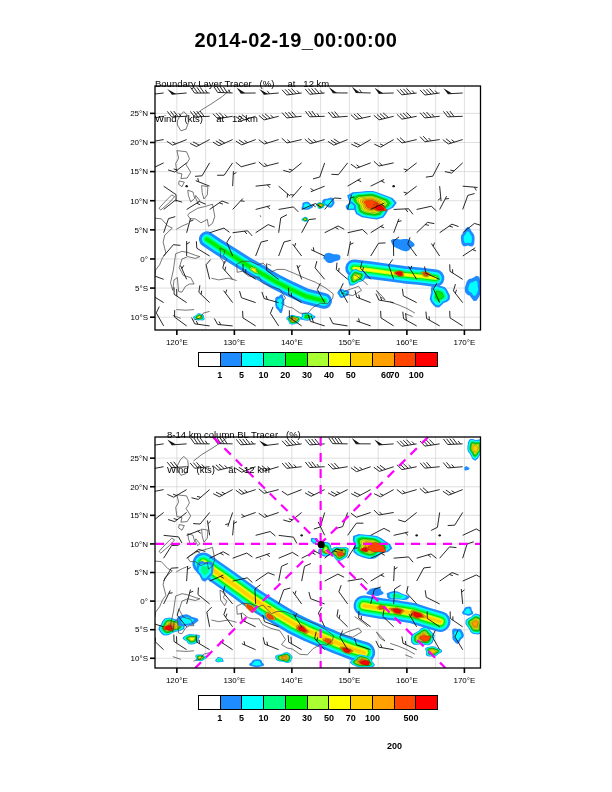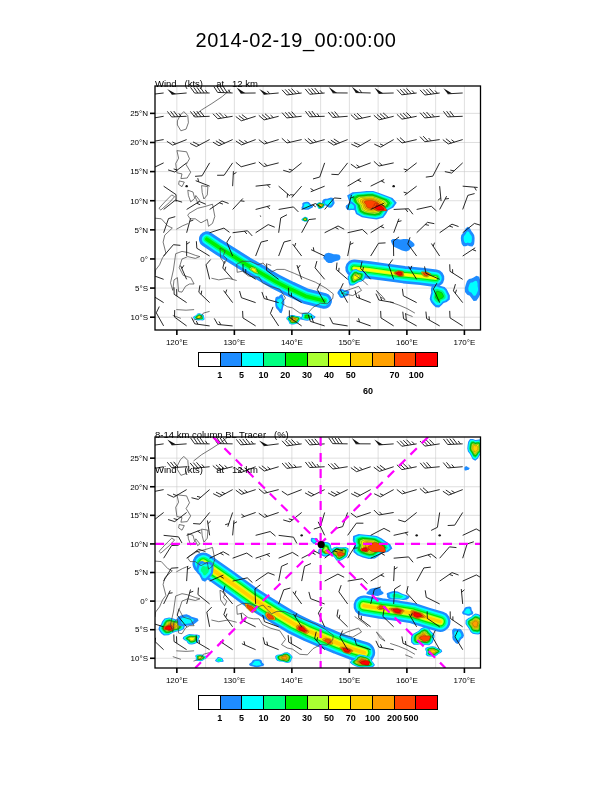--- a/index.html
+++ b/index.html
@@ -1,21 +1,21 @@
 <!DOCTYPE html>
 <html><head>
 <meta charset="utf-8">
 <style>
   html,body{margin:0;padding:0;background:#ffffff;}
   body{width:612px;height:792px;position:relative;font-family:"Liberation Sans",sans-serif;color:#000;overflow:hidden;}
   #charts{position:absolute;left:0;top:0;}
-  .title{position:absolute;top:29px;left:0;width:592px;text-align:center;font-size:20px;letter-spacing:0.5px;}
+  .title{position:absolute;top:29px;left:0;width:592px;text-align:center;font-size:20px;letter-spacing:0.5px;font-weight:bold;}
   .sub{position:absolute;left:155px;font-size:9.5px;line-height:11.5px;white-space:pre;}
   #sub-top{top:55px;}
-  #sub-bottom{top:406px;}
+  #sub-bottom{top:406px;margin-left:12px;}
   .cbar{position:absolute;width:240px;height:32px;}
   #cbar0{left:198px;top:352px;}
   #cbar1{left:198px;top:695px;}
   .cells{display:flex;height:13px;border:1px solid #000;}
   .cell{flex:1;border-right:1px solid #000;}
   .cell:last-child{border-right:none;}
   .lab{position:absolute;top:18px;transform:translateX(-50%);font-size:9px;font-weight:bold;}
   svg text{font-family:"Liberation Sans",sans-serif;fill:#000;}
 </style>
 </head>
@@ -1253,20 +1253,21 @@
       <line x1="406.88869257950523" y1="668" x2="406.88869257950523" y2="673" stroke="#000" stroke-width="1.6"></line>
       <text x="406.88869257950523" y="683" text-anchor="middle" font-size="8">160°E</text>
       <line x1="464.3975265017667" y1="668" x2="464.3975265017667" y2="673" stroke="#000" stroke-width="1.6"></line>
       <text x="464.3975265017667" y="683" text-anchor="middle" font-size="8">170°E</text>
     </g>
   </svg>
 
 <div class="title">2014-02-19_00:00:00</div>
 
 <div class="sub" id="sub-top">
+  <div>Boundary Layer Tracer   (%)     at   12 km</div>
   <div>Wind   (kts)     at   12 km</div>
 </div>
 
 <div class="sub" id="sub-bottom">
   <div>8-14 km column BL Tracer   (%)</div>
   <div>Wind   (kts)     at   12 km</div>
 </div>
 
 <div class="cbar" id="cbar0">
     <div class="cells">
@@ -1282,21 +1283,21 @@
       <div class="cell" style="background: rgb(255, 69, 0);"></div>
       <div class="cell" style="background: rgb(255, 0, 0);"></div>
     </div>
     <span class="lab" style="left: 21.8px;">1</span>
     <span class="lab" style="left: 43.6px;">5</span>
     <span class="lab" style="left: 65.5px;">10</span>
     <span class="lab" style="left: 87.3px;">20</span>
     <span class="lab" style="left: 109.1px;">30</span>
     <span class="lab" style="left: 130.9px; text-align: center;">40</span>
     <span class="lab" style="left: 152.7px;">50</span>
-    <span class="lab" style="left: 170px; margin-top: 16px;">60</span>
+    <span class="lab" style="left: 188px;">60</span>
     <span class="lab" style="left: 196.4px;">70</span>
     <span class="lab" style="left: 218.2px;">100</span>
   </div>
 <div class="cbar" id="cbar1">
     <div class="cells">
       <div class="cell" style="background: rgb(255, 255, 255);"></div>
       <div class="cell" style="background: rgb(30, 140, 255);"></div>
       <div class="cell" style="background: rgb(0, 255, 255);"></div>
       <div class="cell" style="background: rgb(0, 255, 128);"></div>
       <div class="cell" style="background: rgb(0, 238, 0);"></div>
@@ -1308,15 +1309,15 @@
       <div class="cell" style="background: rgb(255, 0, 0);"></div>
     </div>
     <span class="lab" style="left: 21.8px;">1</span>
     <span class="lab" style="left: 43.6px;">5</span>
     <span class="lab" style="left: 65.5px;">10</span>
     <span class="lab" style="left: 87.3px;">20</span>
     <span class="lab" style="left: 109.1px;">30</span>
     <span class="lab" style="left: 130.9px;">50</span>
     <span class="lab" style="left: 152.7px;">70</span>
     <span class="lab" style="left: 174.5px;">100</span>
-    <span class="lab" style="left: 196.4px;">200</span>
+    <span class="lab" style="left: 196.4px; margin-top: 28px;">200</span>
     <span class="lab" style="left: 213px;">500</span>
   </div>
 
 </body></html>

